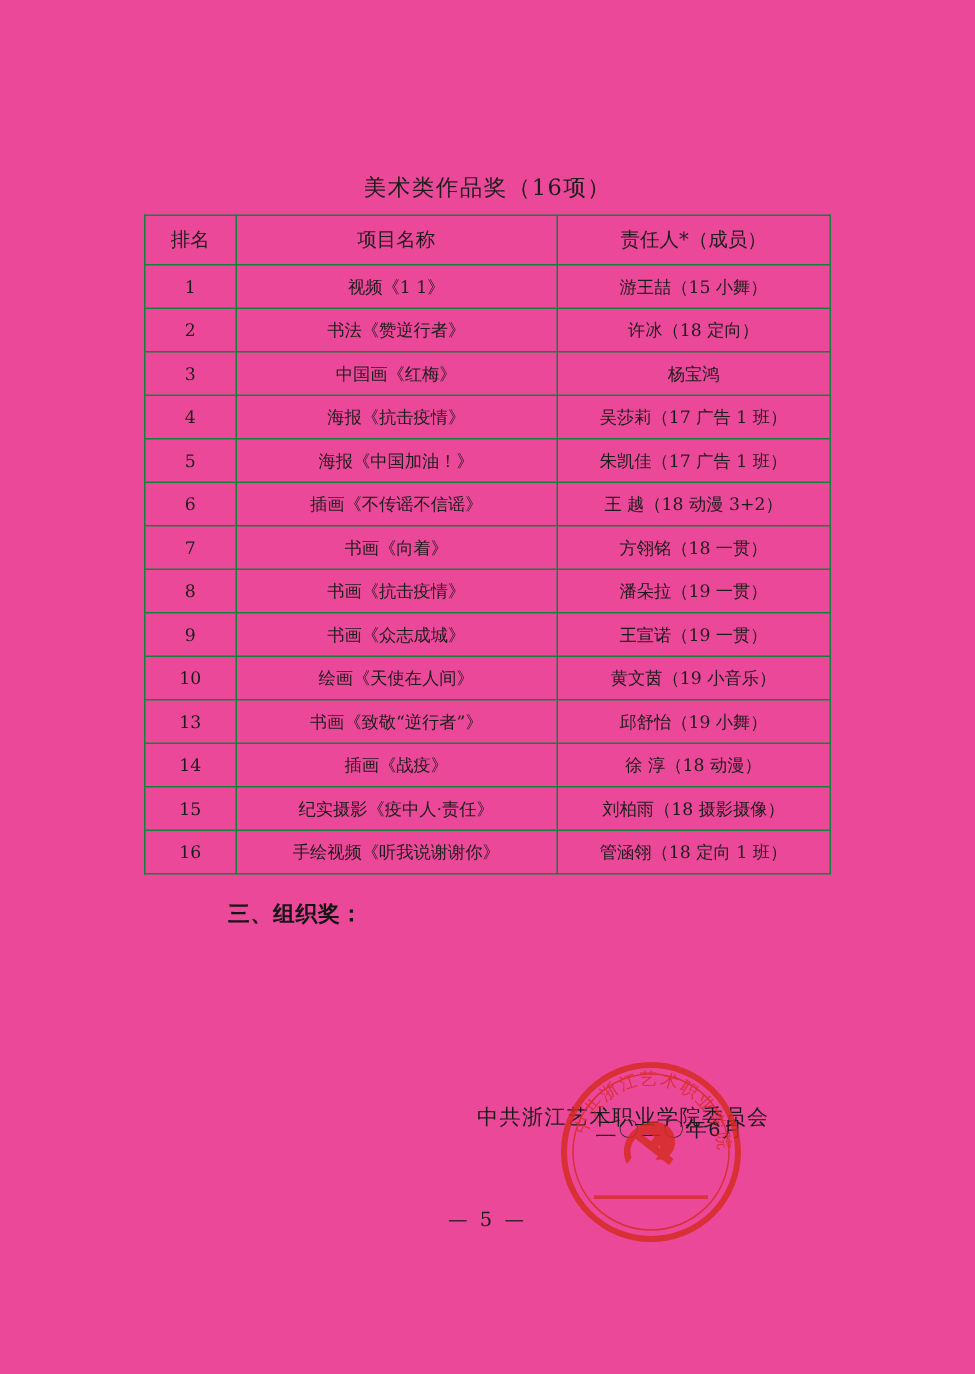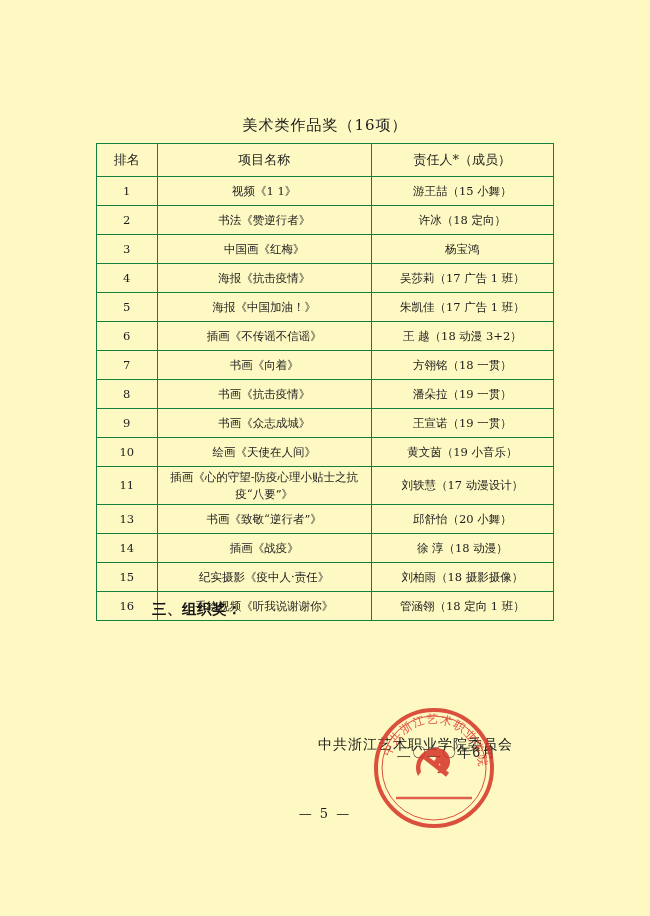--- a/index.html
+++ b/index.html
@@ -13,21 +13,21 @@
     font-family: "DejaVu Sans", "Liberation Sans", sans-serif;
     color: #1a1a1a;
     position: relative;
     overflow: hidden;
   }
   .page {
     position: absolute;
     left: 0; top: 0;
     width: 650px;
     height: 916px;
-    background: #fef9c3;
+    background: #ec4899;
   }
   .doc-title {
     position: absolute;
     top: 116px;
     left: 0;
     width: 650px;
     text-align: center;
     font-size: 15px;
     letter-spacing: 1px;
     color: #1c1c1c;
@@ -188,28 +188,23 @@
           <td class="col-rank">9</td>
           <td class="col-name">书画《众志成城》</td>
           <td class="col-person cell-person">王宣诺（19 一贯）</td>
         </tr>
         <tr>
           <td class="col-rank">10</td>
           <td class="col-name">绘画《天使在人间》</td>
           <td class="col-person cell-person">黄文茵（19 小音乐）</td>
         </tr>
         <tr>
-          <td class="col-rank">11</td>
-          <td class="col-name">插画《心的守望-防疫心理小贴士之抗疫“八要”》</td>
-          <td class="col-person cell-person">刘轶慧（17 动漫设计）</td>
-        </tr>
-        <tr>
           <td class="col-rank">13</td>
           <td class="col-name">书画《致敬“逆行者”》</td>
-          <td class="col-person cell-person">邱舒怡（20 小舞）</td>
+          <td class="col-person cell-person">邱舒怡（19 小舞）</td>
         </tr>
         <tr>
           <td class="col-rank">14</td>
           <td class="col-name">插画《战疫》</td>
           <td class="col-person cell-person">徐  淳（18 动漫）</td>
         </tr>
         <tr>
           <td class="col-rank">15</td>
           <td class="col-name">纪实摄影《疫中人·责任》</td>
           <td class="col-person cell-person">刘柏雨（18 摄影摄像）</td>

